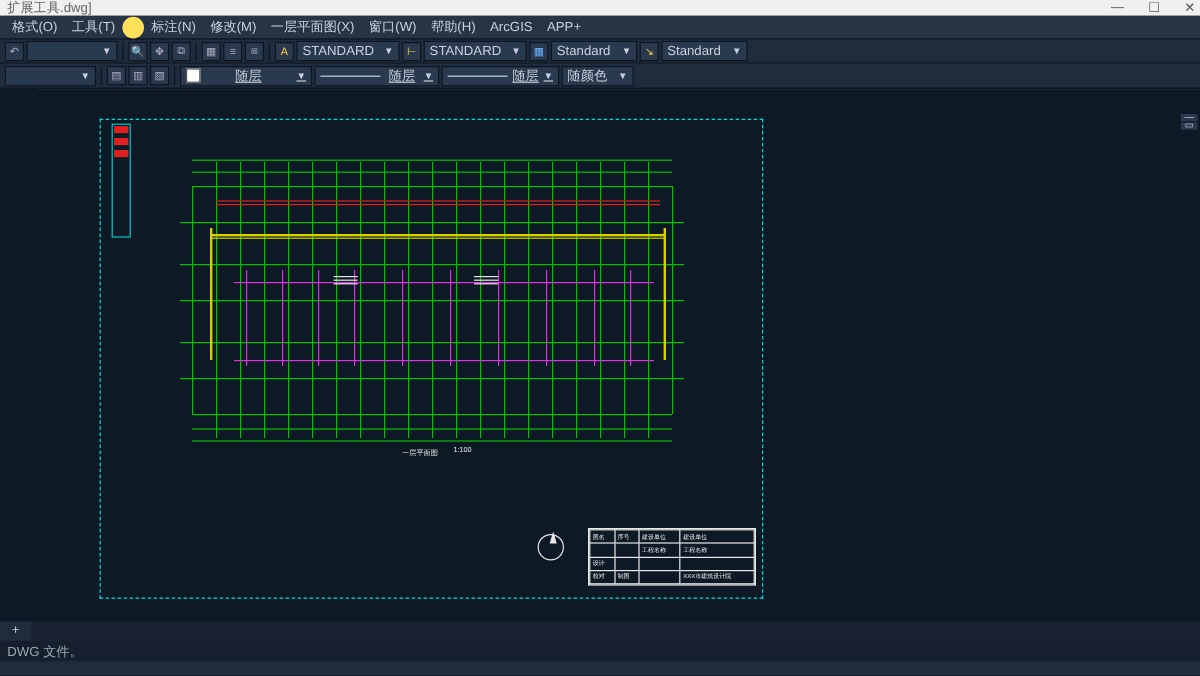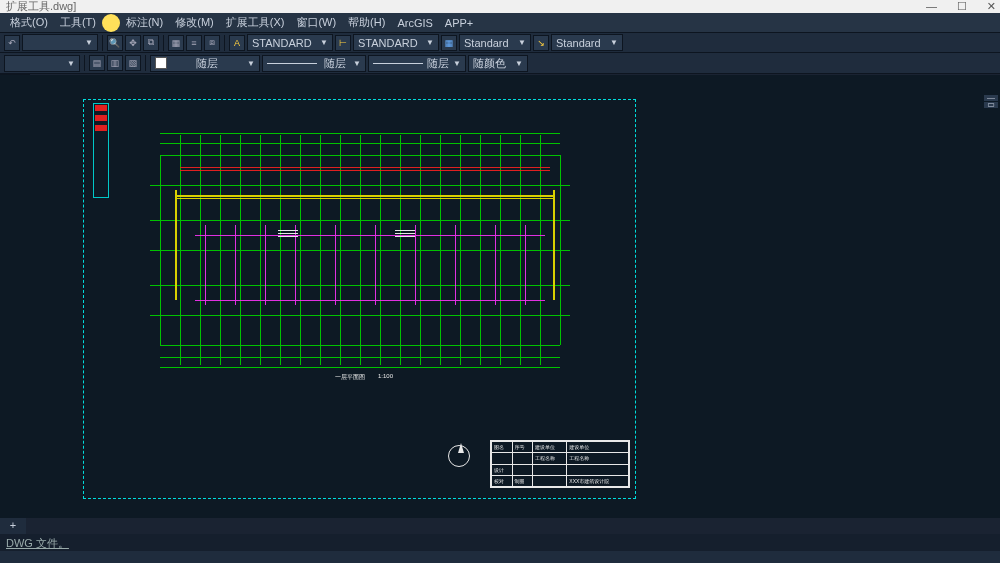--- a/index.html
+++ b/index.html
@@ -13,21 +13,21 @@
 .menubar .mitem.hl { background: #ffe05a; color: #000; border-radius: 50%; width:18px; height:18px; display:flex; align-items:center; justify-content:center; }
 
 .toolbar { height: 21px; background: #1f2c3d; border-top: 1px solid #0d1520; border-bottom: 1px solid #0d1520; display: flex; align-items: center; padding: 0 4px; gap: 2px; }
 .tbtn { width: 16px; height: 16px; background: #2a3a4e; border: 1px solid #0d1520; display:flex; align-items:center; justify-content:center; font-size:9px; color:#aab; cursor:pointer; }
 .tsep { width: 1px; height: 16px; background: #0d1520; margin: 0 2px; }
 .combo { height: 17px; background: #2a3a4e; border: 1px solid #0d1520; display: flex; align-items: center; padding: 0 4px; color: #c8d0dc; min-width: 76px; justify-content: space-between; cursor:pointer; }
 .combo .arrow { font-size: 8px; margin-left: 4px; }
 .combo.empty { min-width: 76px; }
 
 .toolbar2 { height: 21px; background: #1f2c3d; border-bottom: 1px solid #0d1520; display: flex; align-items: center; padding: 0 4px; gap: 2px; }
-.layer-combo { display:flex; align-items:center; }
+.layer-combo { display:flex; align-items:center;text-decoration:underline; }
 .swatch { width: 12px; height: 12px; background: #fff; margin-right: 4px; border:1px solid #555; }
 .linepreview { width: 50px; height: 1px; background: #c8d0dc; margin-right: 4px; }
 
 .sidestrip { position: absolute; left: 0; top: 74px; width: 30px; height: 16px; background: #1f2c3d; border: 1px solid #0d1520; }
 .sidestrip .icn { width:14px; height:14px; margin:1px; display:inline-block; background:#2a3a4e; }
 
 .canvas { position: absolute; left: 0; top: 75px; right: 0; bottom: 45px; background: #0d1924; overflow: hidden; }
 
 .sheet-border { position:absolute; left: 83px; top: 24px; width: 553px; height: 400px; border: 1px dashed #00dcdc; }
 .gline { position:absolute; background:#00c200; }
@@ -43,42 +43,42 @@
 
 .north { position:absolute; left: 448px; top: 370px; width: 22px; height: 22px; border:1px solid #e8e8e8; border-radius:50%; }
 .north:after { content:""; position:absolute; left:9px; top:-3px; width:0; height:0; border-left:3px solid transparent; border-right:3px solid transparent; border-bottom:10px solid #e8e8e8; }
 
 .collapse-btns { position: absolute; right: 2px; top: 20px; display:flex; flex-direction:column; gap:1px; }
 .collapse-btns span { width:14px; height:6px; background:#2a3a4e; color:#c8d0dc; font-size:8px; text-align:center; line-height:6px; }
 
 .tabstrip { position: absolute; left:0; bottom: 29px; height: 16px; background: #1f2c3d; display:flex; align-items:center; padding:0 6px; }
 .tabstrip .plus { width:14px; height:14px; color:#c8d0dc; cursor:pointer; text-align:center; }
 
-.cmdline { position: absolute; left:0; right:0; bottom: 12px; height: 17px; background: #151f2d; color:#9aa; padding: 2px 6px; font-size:11px;text-decoration:underline; }
+.cmdline { position: absolute; left:0; right:0; bottom: 12px; height: 17px; background: #151f2d; color:#9aa; padding: 2px 6px; font-size:11px; }
 .statusbar { position:absolute; left:0; right:0; bottom:0; height:12px; background:#1f2c3d; }
 </style>
 </head>
 <body>
 
 <div class="titlebar">
   <span>扩展工具.dwg]</span>
   <div class="window-controls">
     <span>—</span>
     <span>☐</span>
     <span>✕</span>
   </div>
 </div>
 
 <div class="menubar">
   <span class="mitem">格式(O)</span>
   <span class="mitem">工具(T)</span>
   <span class="mitem hl"></span>
   <span class="mitem">标注(N)</span>
   <span class="mitem">修改(M)</span>
-  <span class="mitem">扩展工具(X)</span>
+  <span class="mitem">一层平面图(X)</span>
   <span class="mitem">窗口(W)</span>
   <span class="mitem">帮助(H)</span>
   <span class="mitem">ArcGIS</span>
   <span class="mitem">APP+</span>
 </div>
 
 <div class="toolbar">
   <div class="tbtn">↶</div>
   <div class="combo empty">
       <span></span>

